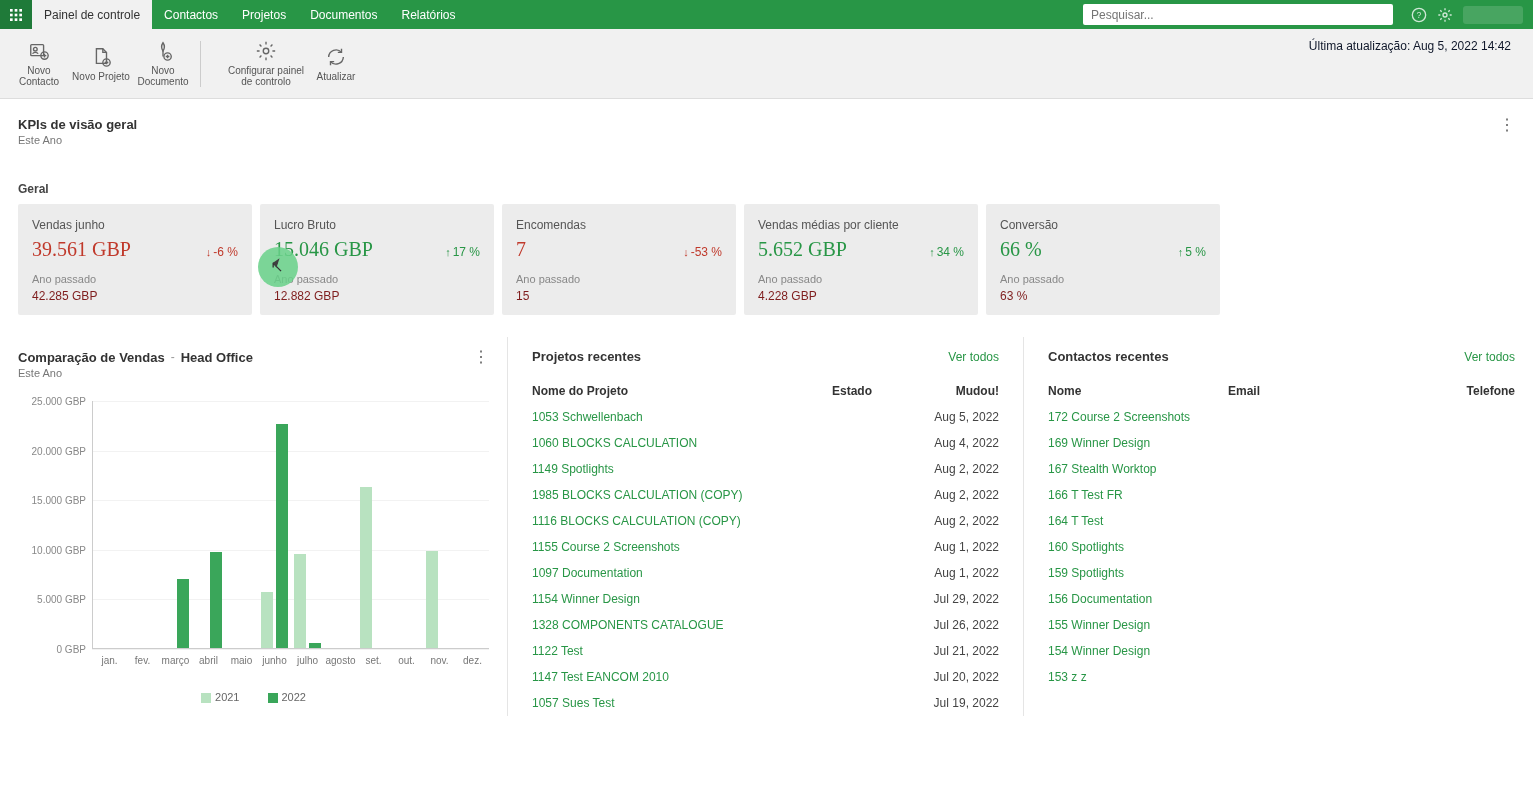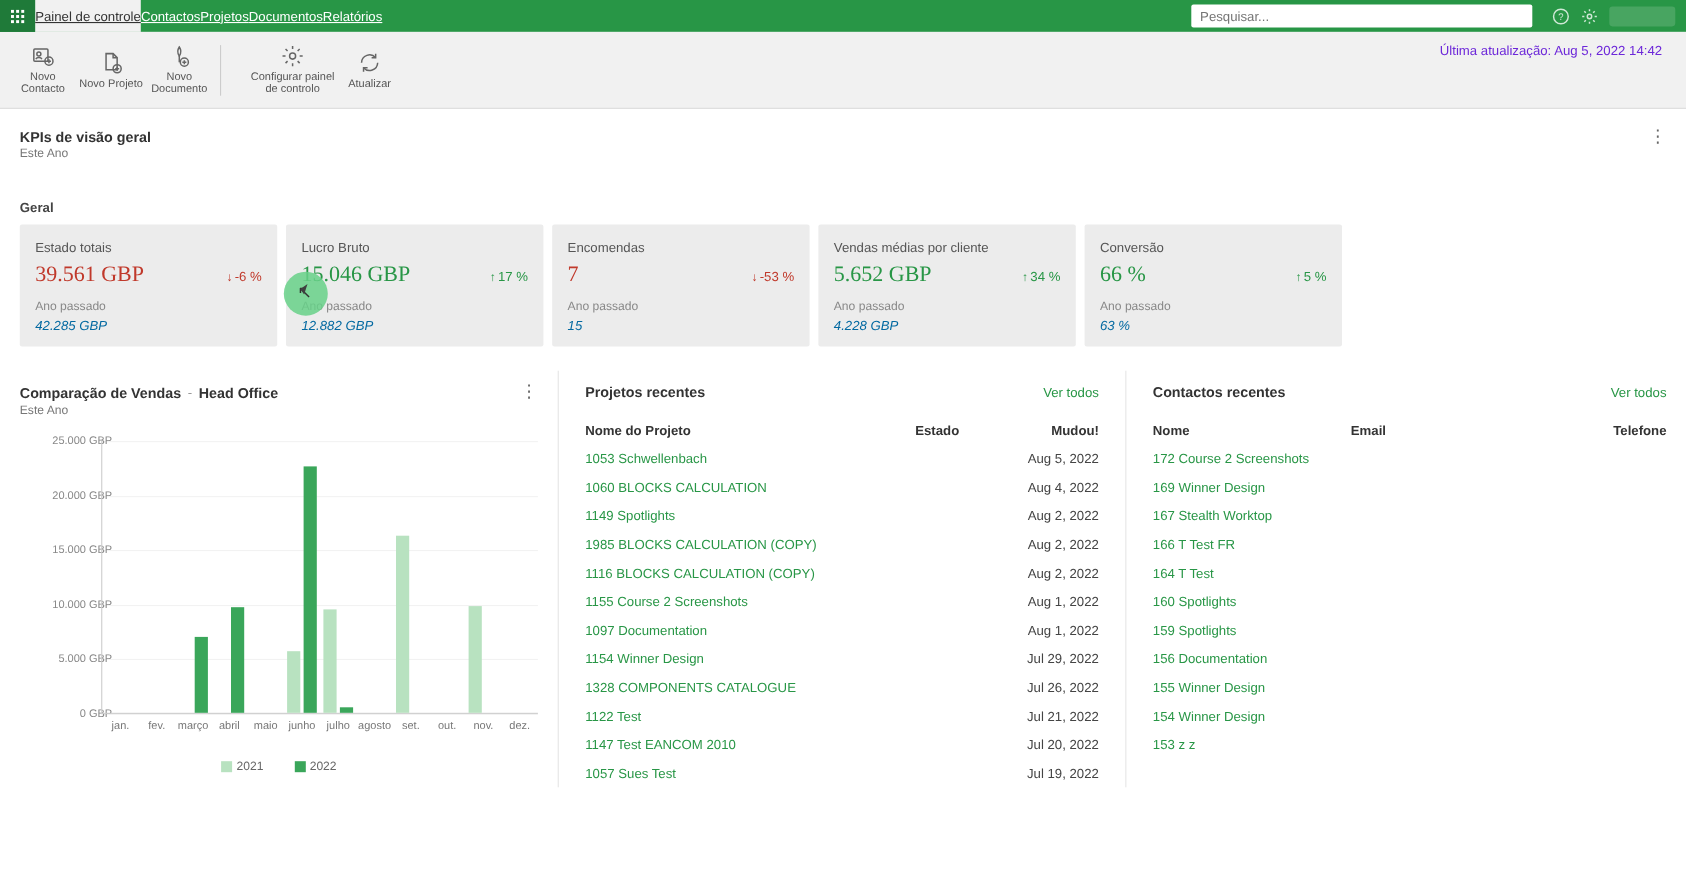--- a/index.html
+++ b/index.html
@@ -1,36 +1,36 @@
 <!DOCTYPE html>
 <html><head>
 <meta charset="utf-8">
 <style>
   * { box-sizing: border-box; margin: 0; padding: 0; }
   body { font-family: -apple-system, BlinkMacSystemFont, "Segoe UI", Arial, sans-serif; font-size: 12px; color: #444; background: #fff; width: 1533px; }
   .topbar { background: #289646; height: 29px; display: flex; align-items: stretch; color: #fff; }
   .app-icon { width: 32px; display: flex; align-items: center; justify-content: center; background: #1f7a39; }
   .app-icon svg { fill: #fff; }
   .tabs { display: flex; }
-  .tab { padding: 0 0; display: flex; align-items: center; font-size: 12px; cursor: pointer; text-decoration: underline; }
+  .tab { padding: 0 12px; display: flex; align-items: center; font-size: 12px; cursor: pointer; }
   .tab.active { background: #f1f1f1; color: #333; }
   .top-spacer { flex: 1; }
   .search-box { align-self: center; margin-right: 8px; }
   .search-box input { width: 310px; height: 21px; border: none; border-radius: 2px; padding: 2px 8px; font-size: 12px; background: #fff; color: #333; }
   .top-icons { display: flex; align-items: center; gap: 10px; padding: 0 10px; }
   .top-icons .ico { width: 16px; height: 16px; fill: #cfe8d6; cursor: pointer; }
   .user-chip { width: 60px; height: 18px; background: rgba(255,255,255,0.15); border-radius: 3px; }
 
   .toolbar { background: #f1f1f1; height: 70px; display: flex; align-items: center; padding: 0 8px; border-bottom: 1px solid #ddd; }
   .tool-btn { display: flex; flex-direction: column; align-items: center; justify-content: center; width: 62px; height: 60px; font-size: 10px; color: #555; cursor: pointer; text-align: center; line-height: 1.1; gap: 3px; }
   .tool-btn.wide { width: 78px; margin-left: 20px; }
   .tool-btn svg { width: 22px; height: 22px; stroke: #666; fill: none; stroke-width: 1.5; }
   .tool-sep { width: 1px; height: 46px; background: #ccc; margin: 0 6px; }
   .tool-spacer { flex: 1; }
-  .last-update { font-size: 12px; color: #6d28d9; padding-right: 14px; align-self: flex-start; margin-top: 10px; }
+  .last-update { font-size: 12px; color: #0f172a; padding-right: 14px; align-self: flex-start; margin-top: 10px; }
 
   .content { padding: 18px 18px 0 18px; }
   .section-header { display: flex; align-items: flex-start; }
   .section-header h3 { font-size: 13px; font-weight: 700; color: #333; }
   .sub { font-size: 11px; color: #777; margin-top: 2px; }
   .more-icon { margin-left: auto; cursor: pointer; color: #666; font-size: 16px; line-height: 1; }
   .cursor-highlight { width: 40px; height: 40px; border-radius: 50%; background: #68d189; opacity: 0.85; position: absolute; left: 258px; top: 148px; display: flex; align-items: center; justify-content: center; pointer-events: none; }
   .cursor-highlight::after { content: ""; position:absolute; width:0;height:0; border-left:8px solid #222; border-bottom:6px solid transparent; border-top:0; transform: rotate(-35deg); left:16px; top:13px; }
   .cursor-highlight .arrow { font-size:16px; color:#111; transform: translate(-1px,-1px); }
 
@@ -40,21 +40,21 @@
   .kpi-title { font-size: 12px; color: #555; }
   .kpi-main { display: flex; align-items: baseline; justify-content: space-between; margin-top: 6px; }
   .kpi-value { font-family: Georgia, 'Times New Roman', serif; font-size: 20px; }
   .kpi-value.red { color: #c0392b; }
   .kpi-value.green { color: #289646; }
   .kpi-delta { font-size: 12px; }
   .kpi-delta.up { color: #289646; }
   .kpi-delta.down { color: #c0392b; }
   .kpi-delta .arr { font-size: 11px; margin-right: 2px; }
   .kpi-prevlbl { font-size: 11px; color: #888; margin-top: 12px; }
-  .kpi-prev { font-size: 12px; color: #0369a1; margin-top: 4px; font-style: italic; }
+  .kpi-prev { font-size: 12px; color: #7f1d1d; margin-top: 4px; }
 
   .panels { display: flex; margin-top: 22px; gap: 0; }
   .panel { padding: 12px 0 0 0; }
   .panel.left { width: 490px; border-right: 1px solid #e5e5e5; padding-right: 18px; }
   .panel.mid { width: 516px; border-right: 1px solid #e5e5e5; padding: 12px 24px 0 24px; }
   .panel.right { flex: 1; padding: 12px 0 0 24px; }
   .panel-head { display: flex; align-items: center; }
   .panel-head h4 { font-size: 13px; font-weight: 700; color: #333; }
   .panel-head .link { margin-left: auto; color: #289646; font-size: 12px; cursor: pointer; }
   .panel-head .dash { color: #999; margin: 0 6px; }
@@ -69,21 +69,21 @@
   .pj-state { flex: 0 0 90px; }
   .pj-date { flex: 1; text-align: right; }
   .ct-name { flex: 0 0 180px; }
   .ct-email { flex: 1; }
   .ct-phone { flex: 0 0 90px; text-align: right; }
 
   
   .chart-wrap { margin-top: 18px; }
   .chart { position: relative; height: 290px; padding-left: 74px; padding-bottom: 38px; }
   .ygrid { position: absolute; left: 74px; right: 0; height: 1px; background: #f2f2f2; }
-  .ylab { position: absolute; left: 16px; width: 68px; text-align: right; font-size: 10px; color: #888; transform: translateY(-50%); }
+  .ylab { position: absolute; left: 0; width: 68px; text-align: right; font-size: 10px; color: #888; transform: translateY(-50%); }
   .plot { position: absolute; left: 74px; right: 0; bottom: 38px; top: 4px; border-left: 1px solid #ccc; border-bottom: 1px solid #ccc; display: flex; align-items: flex-end; }
   .month { flex: 1; display: flex; align-items: flex-end; justify-content: center; gap: 3px; position: relative; }
   .bar { width: 12px; }
   .bar.s2021 { background: #b8e2c0; }
   .bar.s2022 { background: #3aa65a; }
   .xlab { position: absolute; bottom: -18px; font-size: 10px; color: #777; left: 50%; transform: translateX(-50%); white-space: nowrap; }
   .legend { display: flex; gap: 28px; justify-content: center; margin-top: 4px; font-size: 11px; color: #666; }
   .legend .sw { display: inline-block; width: 10px; height: 10px; margin-right: 4px; vertical-align: middle; }
 </style>
 </head>
@@ -184,21 +184,21 @@
     </div>
     <div class="more-icon">⋮</div>
   </div>
   <div class="cursor-highlight">
       <span class="arrow">↖</span>
     </div>
 
   <div class="kpi-sub-title">Geral</div>
   <div class="kpi-row" id="kpi-row">
       <div class="kpi-card">
-        <div class="kpi-title">Estado totais</div>
+        <div class="kpi-title">Vendas junho</div>
         <div class="kpi-main">
           <div class="kpi-value red">39.561 GBP</div>
           <div class="kpi-delta down"><span class="arr">↓</span>-6 %</div>
         </div>
         <div class="kpi-prevlbl">Ano passado</div>
         <div class="kpi-prev">42.285 GBP</div>
       </div>
       <div class="kpi-card">
         <div class="kpi-title">Lucro Bruto</div>
         <div class="kpi-main">

